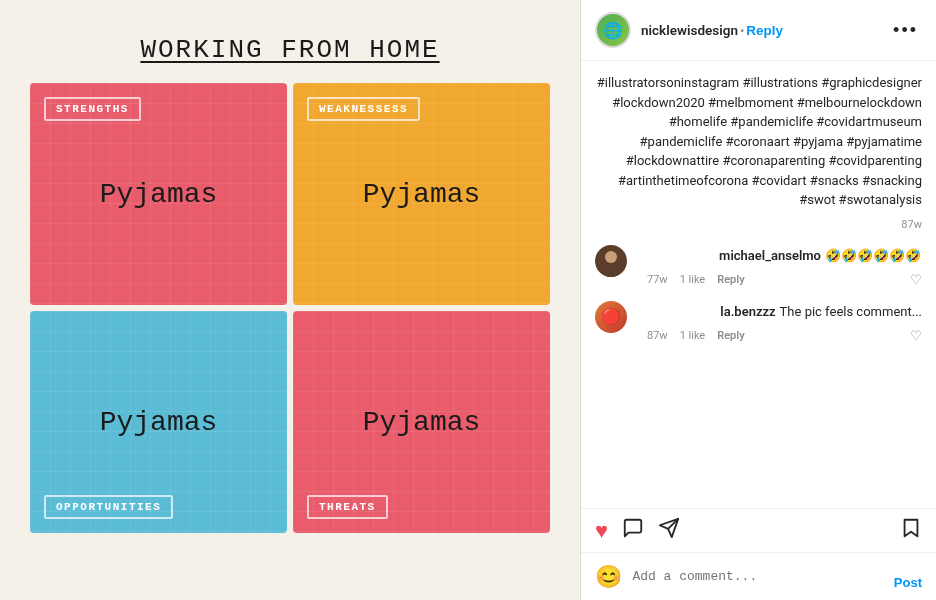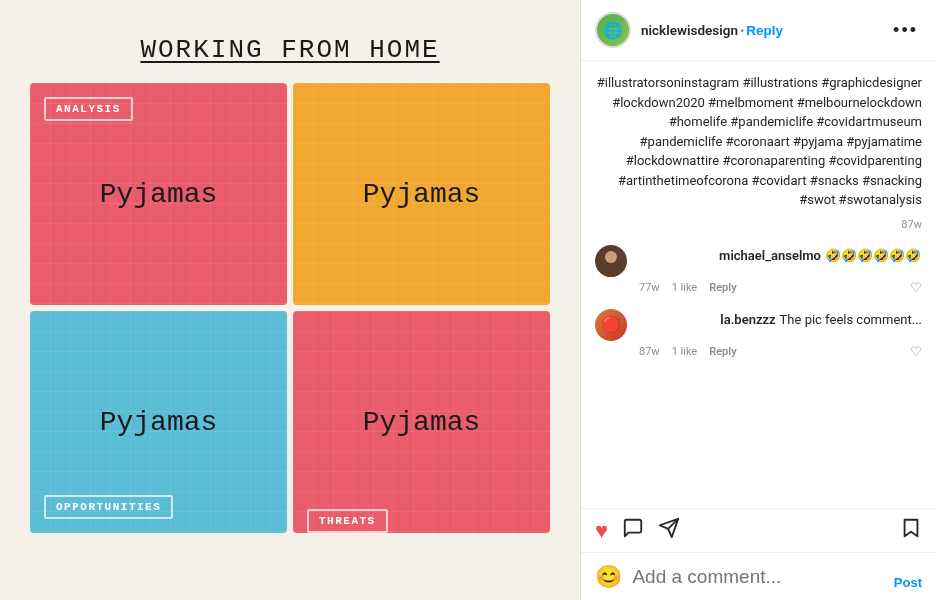--- a/index.html
+++ b/index.html
@@ -104,21 +104,21 @@
       letter-spacing: 1.5px;
       color: #fff;
       padding: 4px 10px;
       border: 2px solid rgba(255,255,255,0.7);
       border-radius: 2px;
     }
 
     .strengths .cell-label { top: 14px; left: 14px; }
     .weaknesses .cell-label { top: 14px; left: 14px; }
     .opportunities .cell-label { bottom: 14px; left: 14px; }
-    .threats .cell-label { bottom: 0; left: 14px; }
+    .threats .cell-label { bottom: 14px; left: 14px; }
 
     .cell-text {
       font-family: 'Courier New', monospace;
       font-size: 28px;
       font-weight: normal;
       color: #1a1a1a;
       z-index: 1;
     }
 
     
@@ -209,21 +209,21 @@
       font-size: 11px;
       color: #8e8e8e;
       margin-top: 8px;
       display: block;
     }
 
     
     .comment {
       display: flex;
       align-items: flex-start;
-      gap: 12px;
+      gap: 20px;
       margin-top: 14px;
     }
 
     .comment-avatar {
       width: 32px;
       height: 32px;
       border-radius: 50%;
       flex-shrink: 0;
       display: flex;
       align-items: center;
@@ -255,21 +255,21 @@
 
     .comment-content {
       font-size: 13px;
       color: #262626;
     }
 
     .comment-meta {
       display: flex;
       align-items: center;
       gap: 12px;
-      margin-top: 16px;
+      margin-top: 8px;
     }
 
     .comment-time {
       font-size: 11px;
       color: #8e8e8e;
     }
 
     .comment-like-count {
       font-size: 11px;
       color: #8e8e8e;
@@ -327,24 +327,24 @@
     .emoji-btn {
       font-size: 22px;
       cursor: pointer;
       color: #262626;
     }
 
     .comment-input {
       flex: 1;
       border: none;
       outline: none;
-      font-size: 19px;
+      font-size: 13px;
       color: #0c4a6e;
       background: transparent;
-      font-family: Liberation Sans, sans-serif;
+      font-family: Liberation Mono, monospace;
     }
 
     .post-btn {
       font-size: 13px;
       font-weight: 600;
       color: #0095f6;
       background: none;
       border: none;
       cursor: pointer;
       margin-top: 12px;
@@ -353,24 +353,25 @@
 </head>
 <body>
 
 <div class="image-panel">
   <div class="swot-container">
     <div class="swot-title">
       <span class="title-line1">WORKING FROM HOME</span>
     </div>
     <div class="swot-grid">
       <div class="swot-cell strengths">
-        <span class="cell-label">ANALYSIS</span>
+        <span class="cell-label">STRENGTHS</span>
         <span class="cell-text">Pyjamas</span>
       </div>
       <div class="swot-cell weaknesses">
+        <span class="cell-label">WEAKNESSESS</span>
         <span class="cell-text">Pyjamas</span>
       </div>
       <div class="swot-cell opportunities">
         <span class="cell-text">Pyjamas</span>
         <span class="cell-label">OPPORTUNITIES</span>
       </div>
       <div class="swot-cell threats">
         <span class="cell-text">Pyjamas</span>
         <span class="cell-label">THREATS</span>
       </div>

